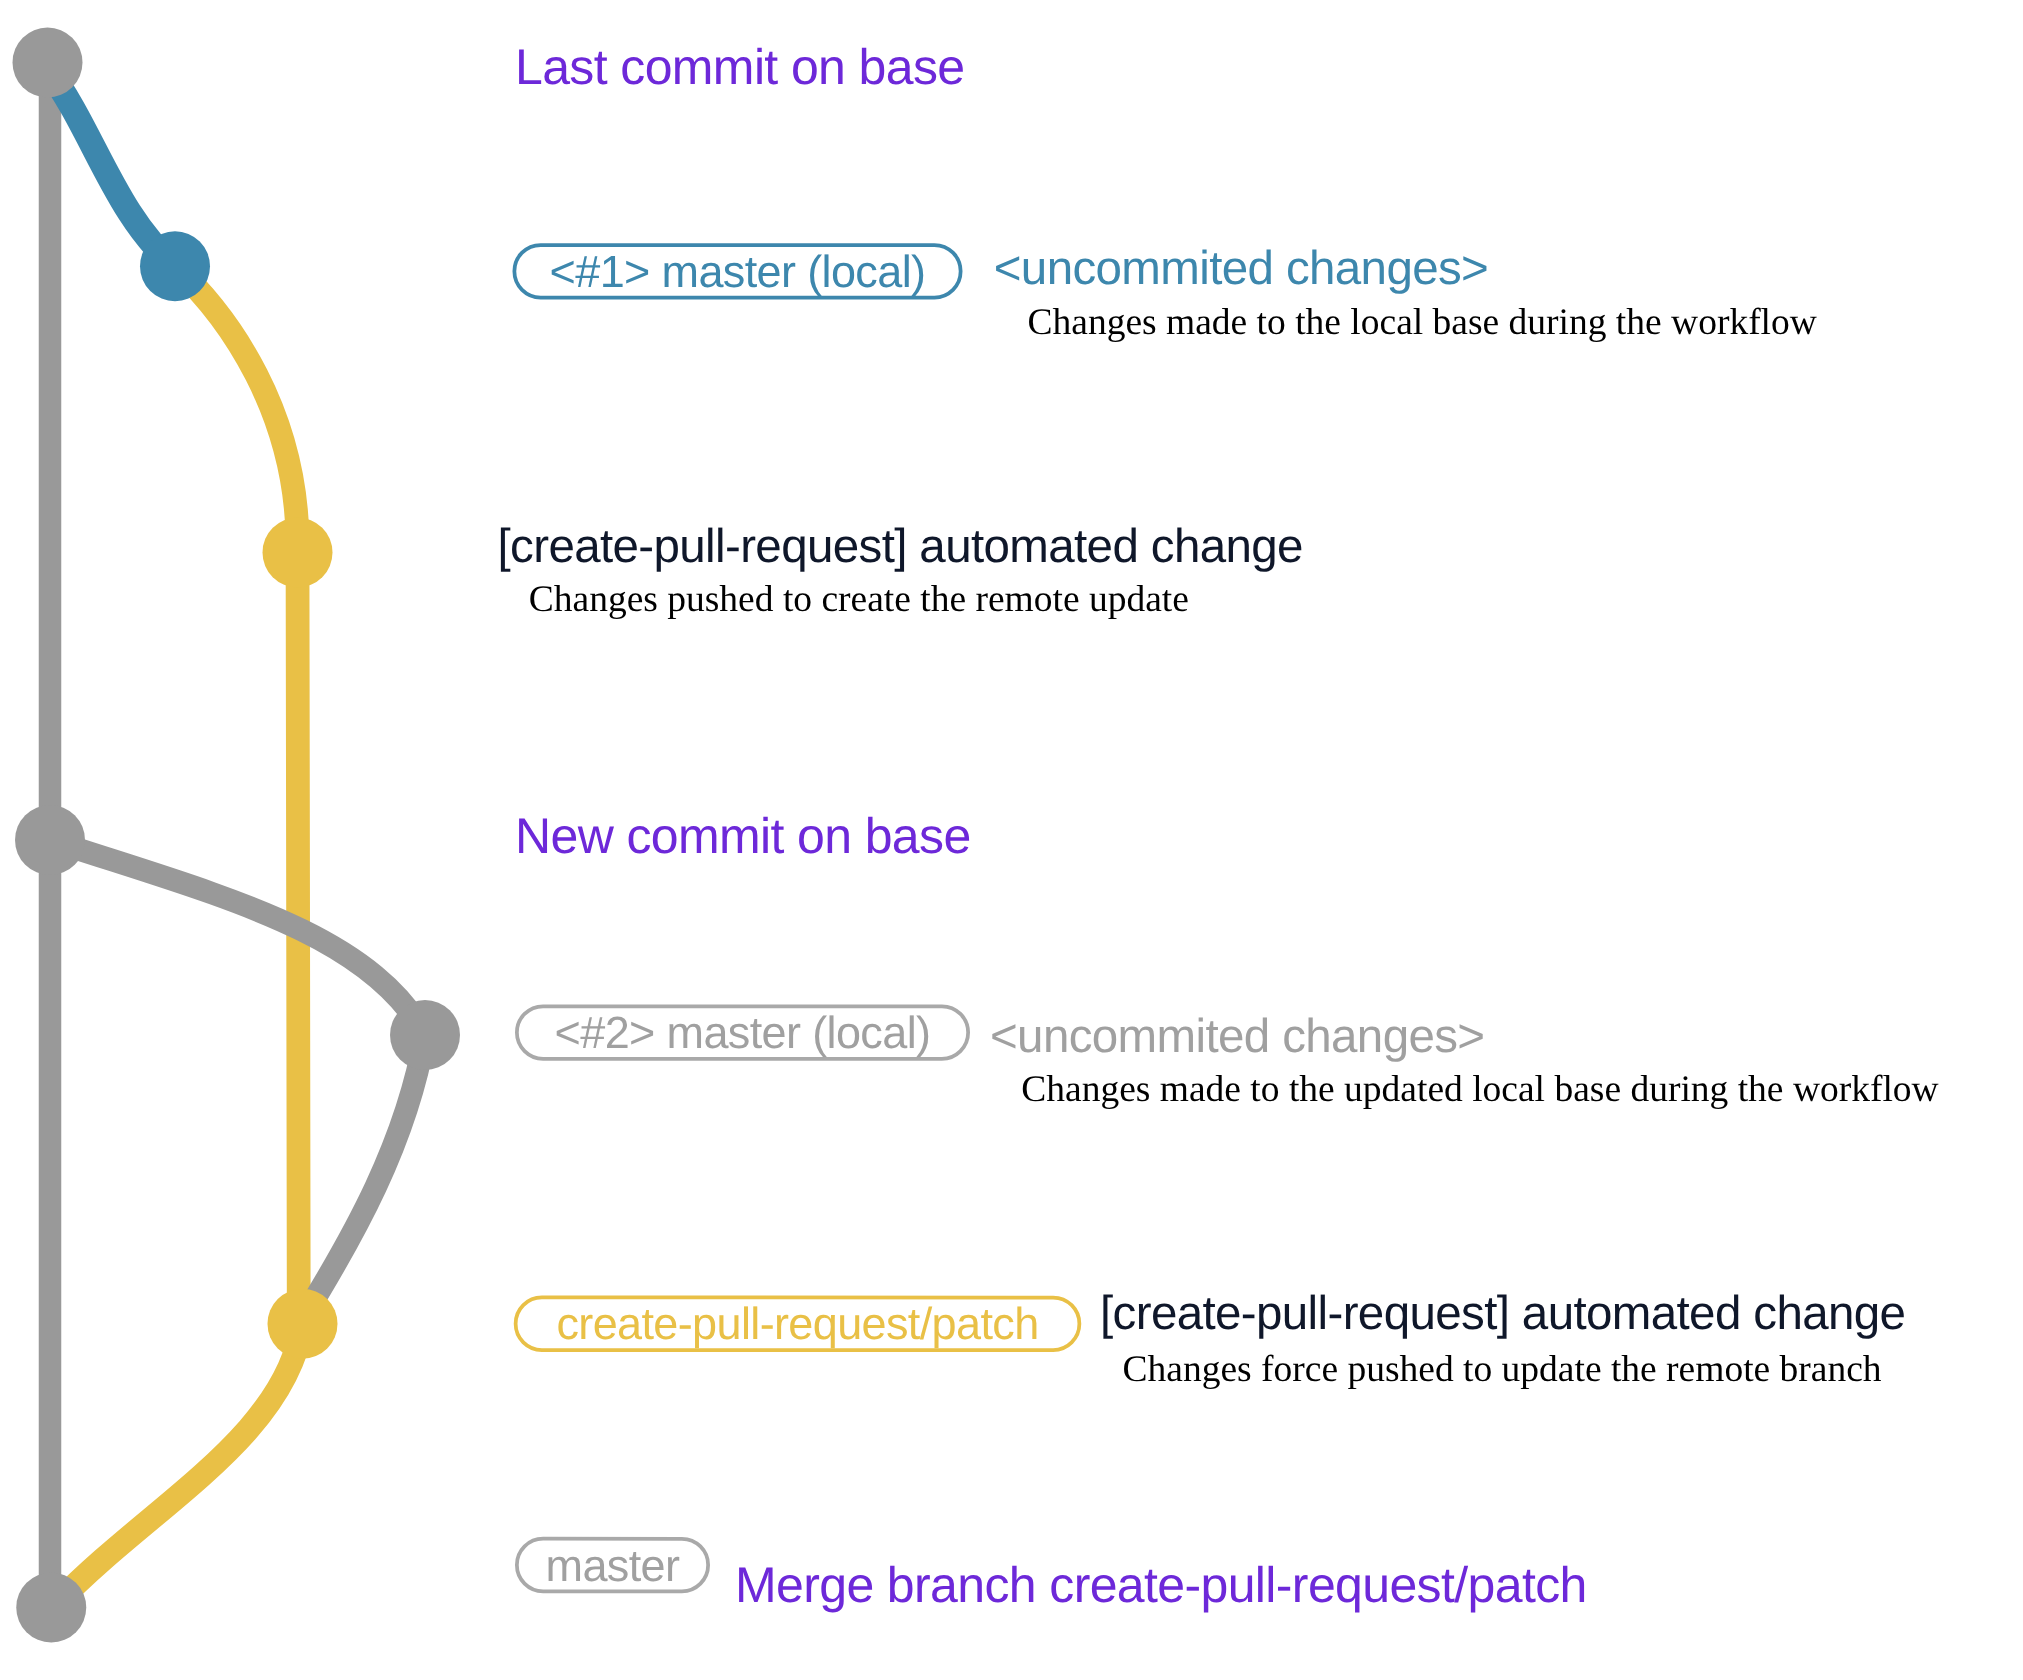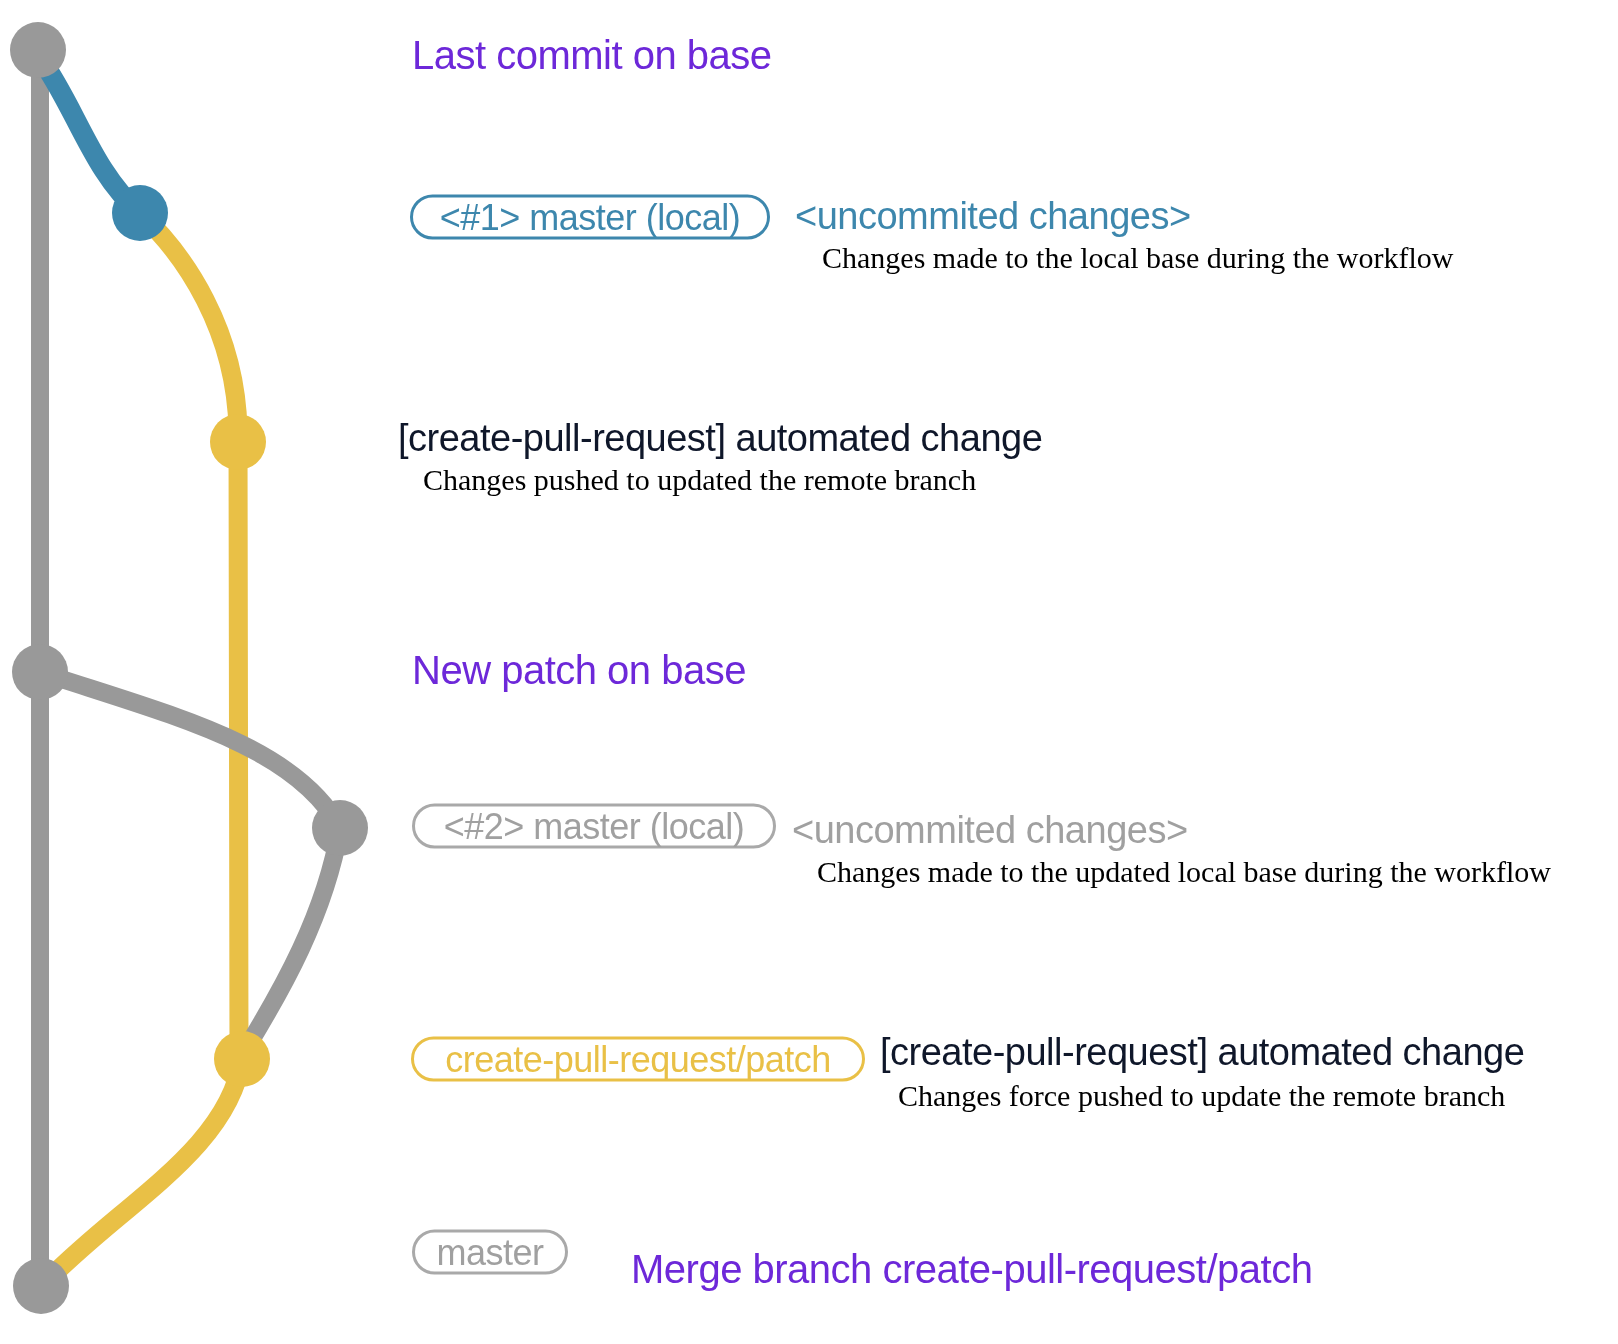--- a/index.html
+++ b/index.html
@@ -82,26 +82,26 @@
   <circle cx="41" cy="1286" r="28" fill="#999999"></circle>
 </svg>
 
 <div class="abs gray-label" style="left:412px; top:55px;">Last commit on base</div>
 
 <div class="abs badge blue" style="left:410px; top:217px; width:360px;">&lt;#1&gt; master (local)</div>
 <div class="abs title blue" style="left:795px; top:216px;">&lt;uncommited changes&gt;</div>
 <div class="abs desc" style="left:822px; top:258px;">Changes made to the local base during the workflow</div>
 
 <div class="abs title yellow" style="left:398px; top:438px;">[create-pull-request] automated change</div>
-<div class="abs desc" style="left:423px; top:480px;">Changes pushed to updated the remote branch</div>
+<div class="abs desc" style="left:423px; top:480px;">Changes pushed to create the remote update</div>
 
-<div class="abs gray-label" style="left:412px; top:670px;">New patch on base</div>
+<div class="abs gray-label" style="left:412px; top:670px;">New commit on base</div>
 
 <div class="abs badge gray" style="left:412px; top:826px; width:364px;">&lt;#2&gt; master (local)</div>
 <div class="abs title gray" style="left:792px; top:830px;">&lt;uncommited changes&gt;</div>
 <div class="abs desc" style="left:817px; top:872px;">Changes made to the updated local base during the workflow</div>
 
 <div class="abs badge yellow" style="left:411px; top:1059px; width:454px;">create-pull-request/patch</div>
 <div class="abs title yellow" style="left:880px; top:1052px;">[create-pull-request] automated change</div>
 <div class="abs desc" style="left:898px; top:1096px;">Changes force pushed to update the remote branch</div>
 
 <div class="abs badge gray" style="left:412px; top:1252px; width:156px;">master</div>
-<div class="abs gray-label" style="left:588px; top:1269px;margin-left:43px;">Merge branch create-pull-request/patch</div>
+<div class="abs gray-label" style="left:588px; top:1269px;">Merge branch create-pull-request/patch</div>
 
 </body></html>

